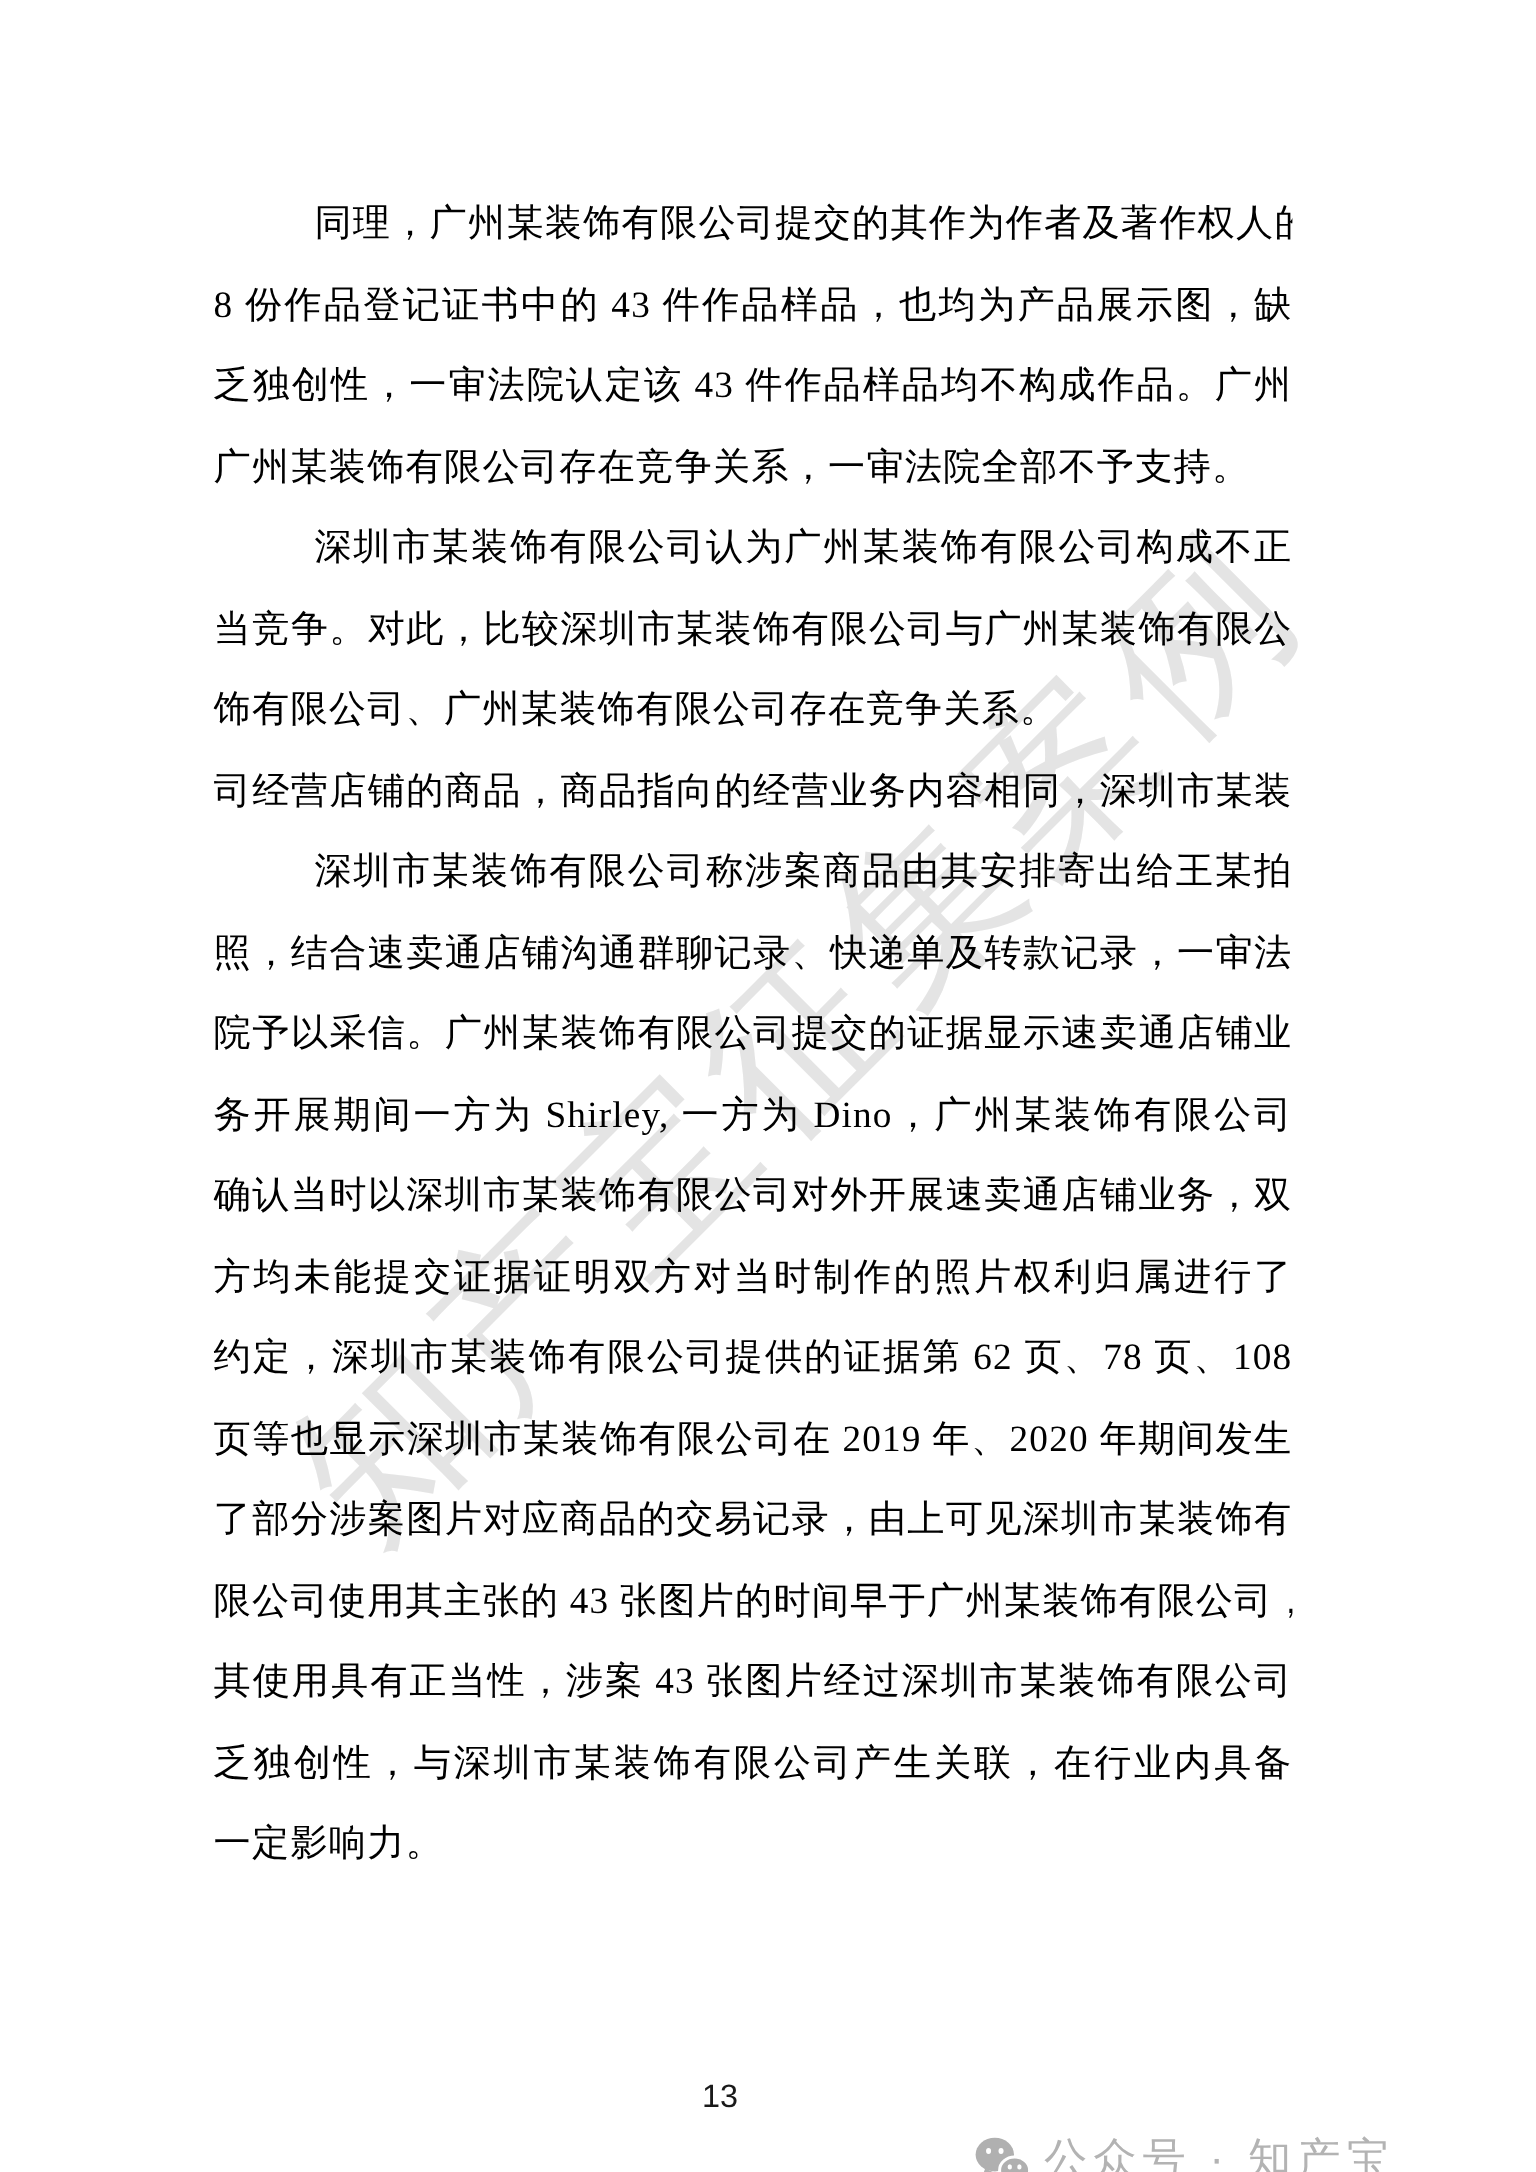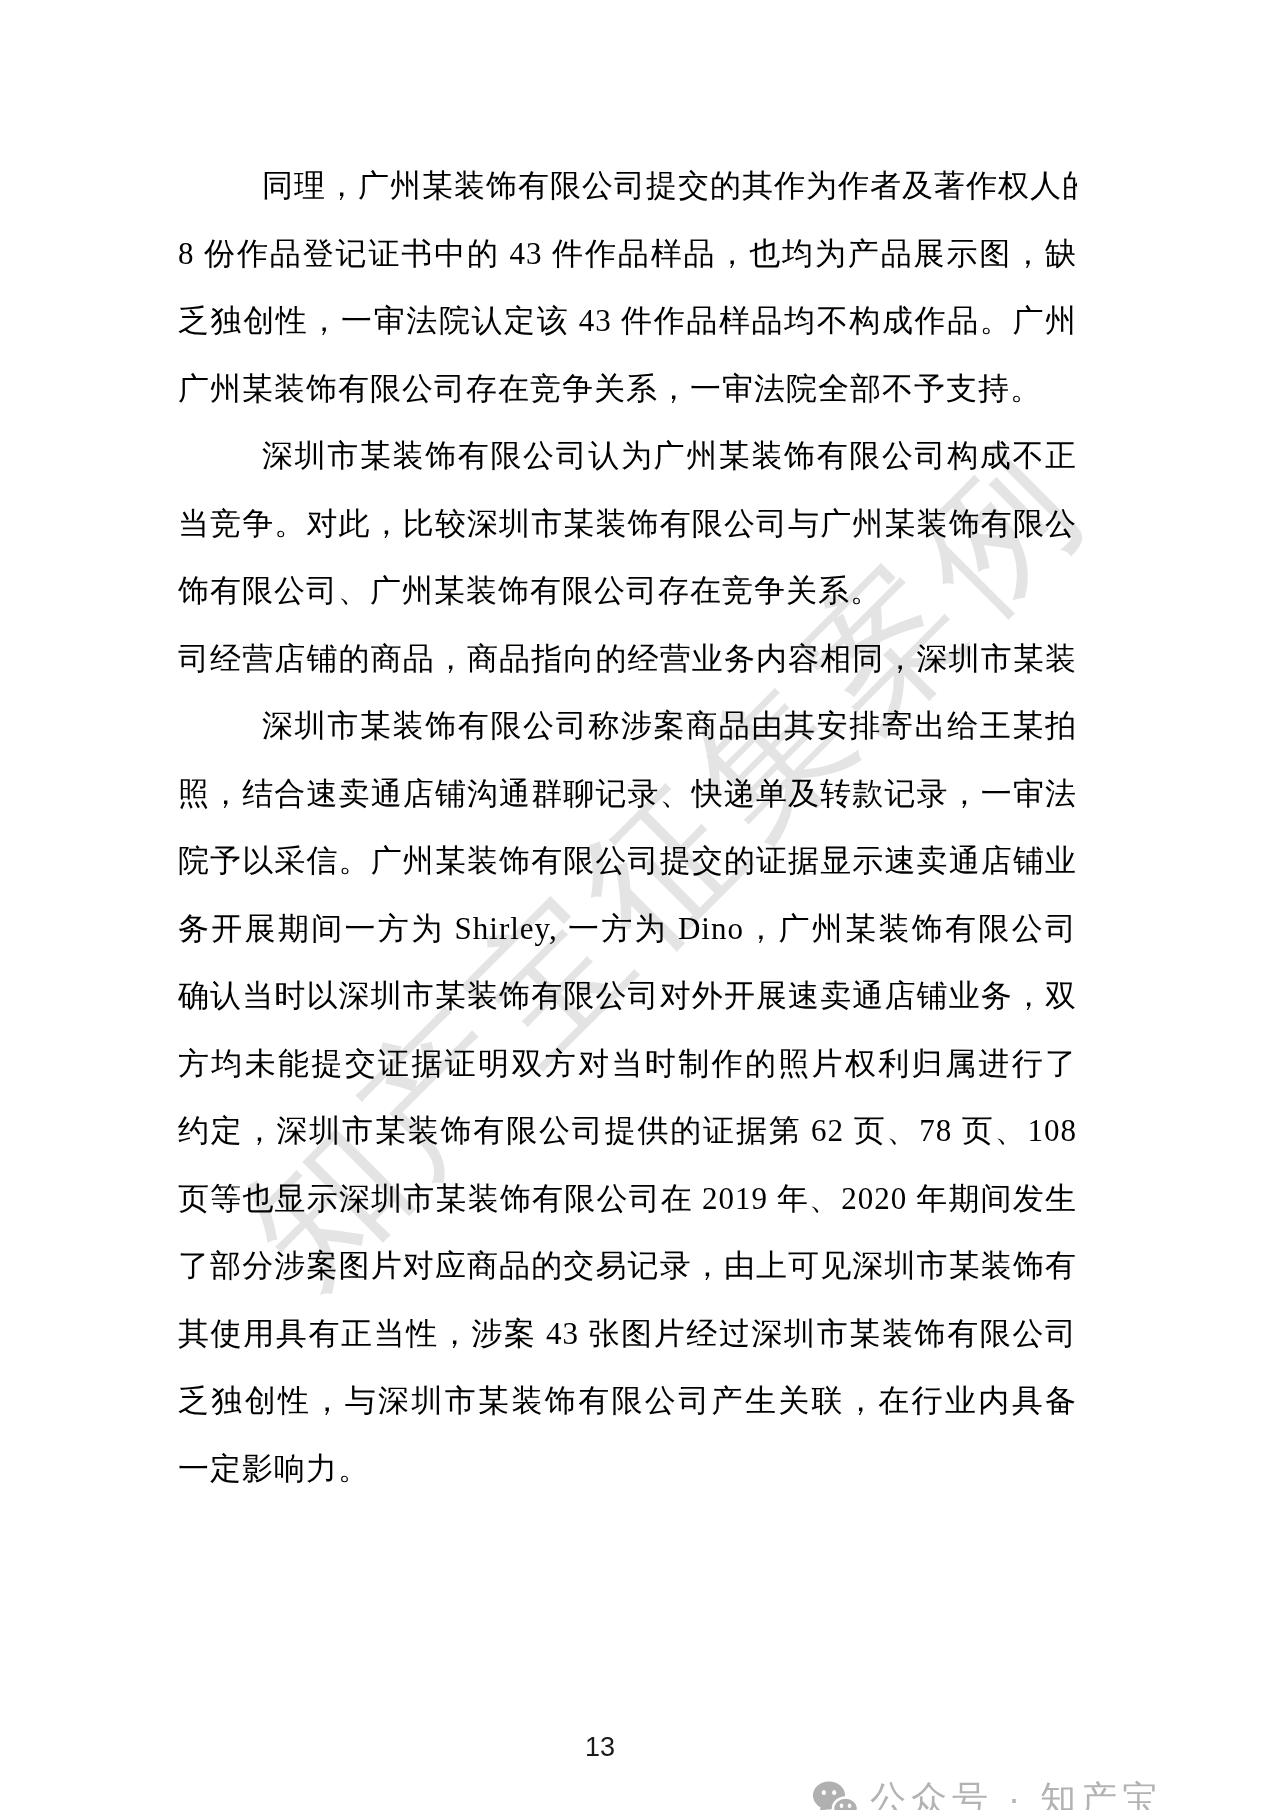--- a/index.html
+++ b/index.html
@@ -112,20 +112,21 @@
       <div class="line">司经营店铺的商品，商品指向的经营业务内容相同，深圳市某装</div>
       <div class="line first">深圳市某装饰有限公司称涉案商品由其安排寄出给王某拍</div>
       <div class="line">照，结合速卖通店铺沟通群聊记录、快递单及转款记录，一审法</div>
       <div class="line">院予以采信。广州某装饰有限公司提交的证据显示速卖通店铺业</div>
       <div class="line">务开展期间一方为 Shirley, 一方为 Dino，广州某装饰有限公司</div>
       <div class="line">确认当时以深圳市某装饰有限公司对外开展速卖通店铺业务，双</div>
       <div class="line">方均未能提交证据证明双方对当时制作的照片权利归属进行了</div>
       <div class="line">约定，深圳市某装饰有限公司提供的证据第 62 页、78 页、108</div>
       <div class="line">页等也显示深圳市某装饰有限公司在 2019 年、2020 年期间发生</div>
       <div class="line">了部分涉案图片对应商品的交易记录，由上可见深圳市某装饰有</div>
+      <div class="line">限公司使用其主张的 43 张图片的时间早于广州某装饰有限公司，</div>
       <div class="line">其使用具有正当性，涉案 43 张图片经过深圳市某装饰有限公司</div>
       <div class="line">乏独创性，与深圳市某装饰有限公司产生关联，在行业内具备</div>
       <div class="line last">一定影响力。</div>
     </main>
 
   <div class="page-number">13</div>
 
   <div class="footer-brand">
     <span class="wechat-icon">
       <svg width="48" height="44" viewBox="0 0 48 44" xmlns="http://www.w3.org/2000/svg">

